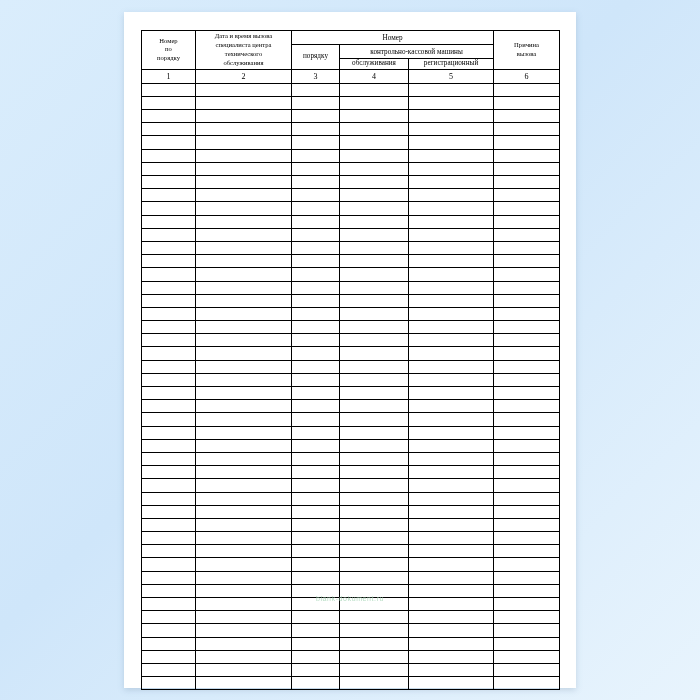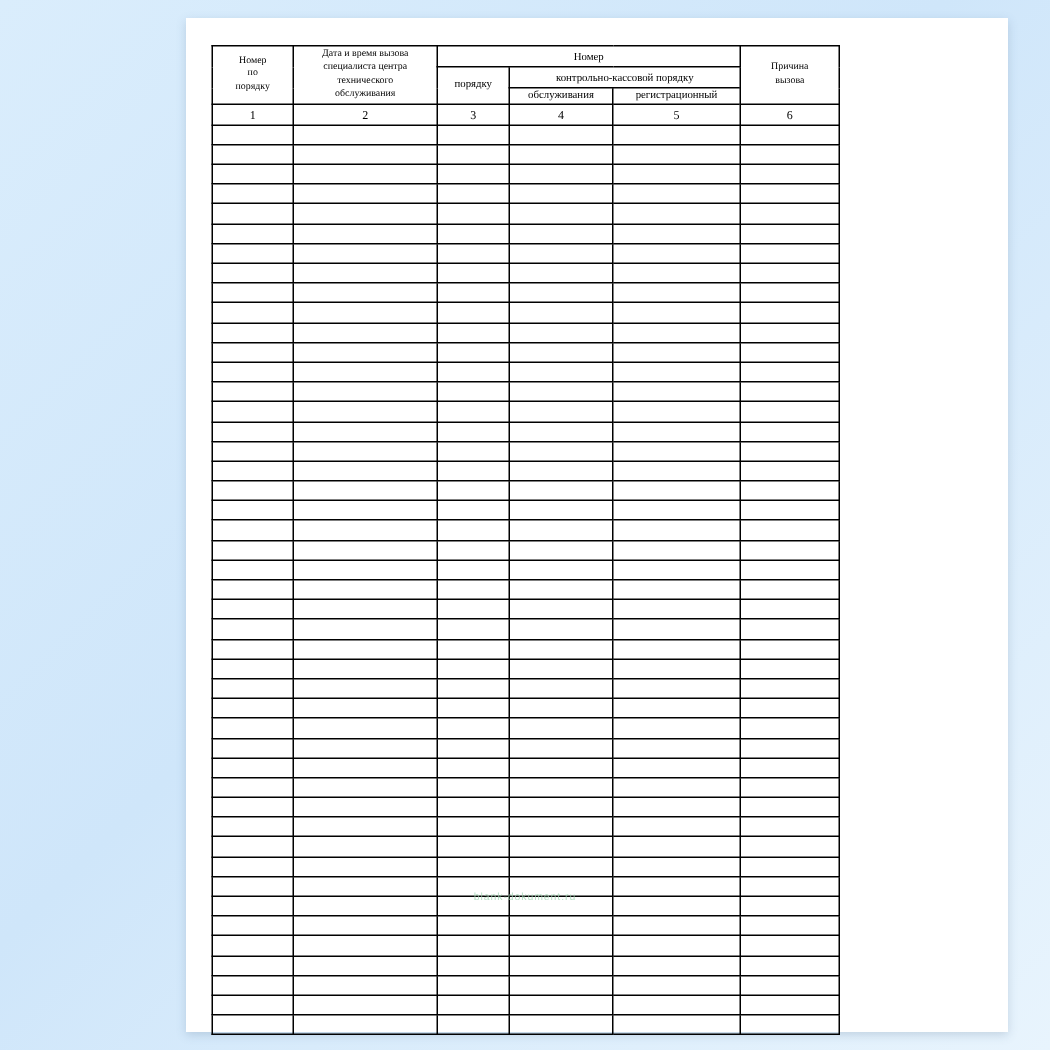--- a/index.html
+++ b/index.html
@@ -15,21 +15,21 @@
   }
   .backdrop {
     position: absolute;
     inset: 0;
     background: linear-gradient(135deg, #daedfc 0%, #cfe6fa 45%, #e8f4fd 100%);
   }
   .page {
     position: absolute;
     left: 124px;
     top: 12px;
-    width: 548px;
+    width: 452px;
     height: 676px;
     background: #ffffff;
     box-shadow: 0 2px 6px rgba(90,120,150,0.25);
   }
   .sheet {
     position: absolute;
     left: 17px;
     top: 18px;
     width: 418px;
     height: 640px;
@@ -112,21 +112,21 @@
             <div>обслуживания</div>
           </td>
           <td class="hdr-group" colspan="3">Номер</td>
           <td class="hdr-cell" rowspan="3">
             <div>Причина</div>
             <div>вызова</div>
           </td>
         </tr>
         <tr>
           <td class="hdr-cell big" rowspan="2">порядку</td>
-          <td class="hdr-group" colspan="2">контрольно-кассовой порядку</td>
+          <td class="hdr-group" colspan="2">контрольно-кассовой машины</td>
         </tr>
         <tr>
           <td class="hdr-cell big">обслуживания</td>
           <td class="hdr-cell big">регистрационный</td>
         </tr>
         <tr class="numrow">
           <td>1</td>
           <td>2</td>
           <td>3</td>
           <td>4</td>

